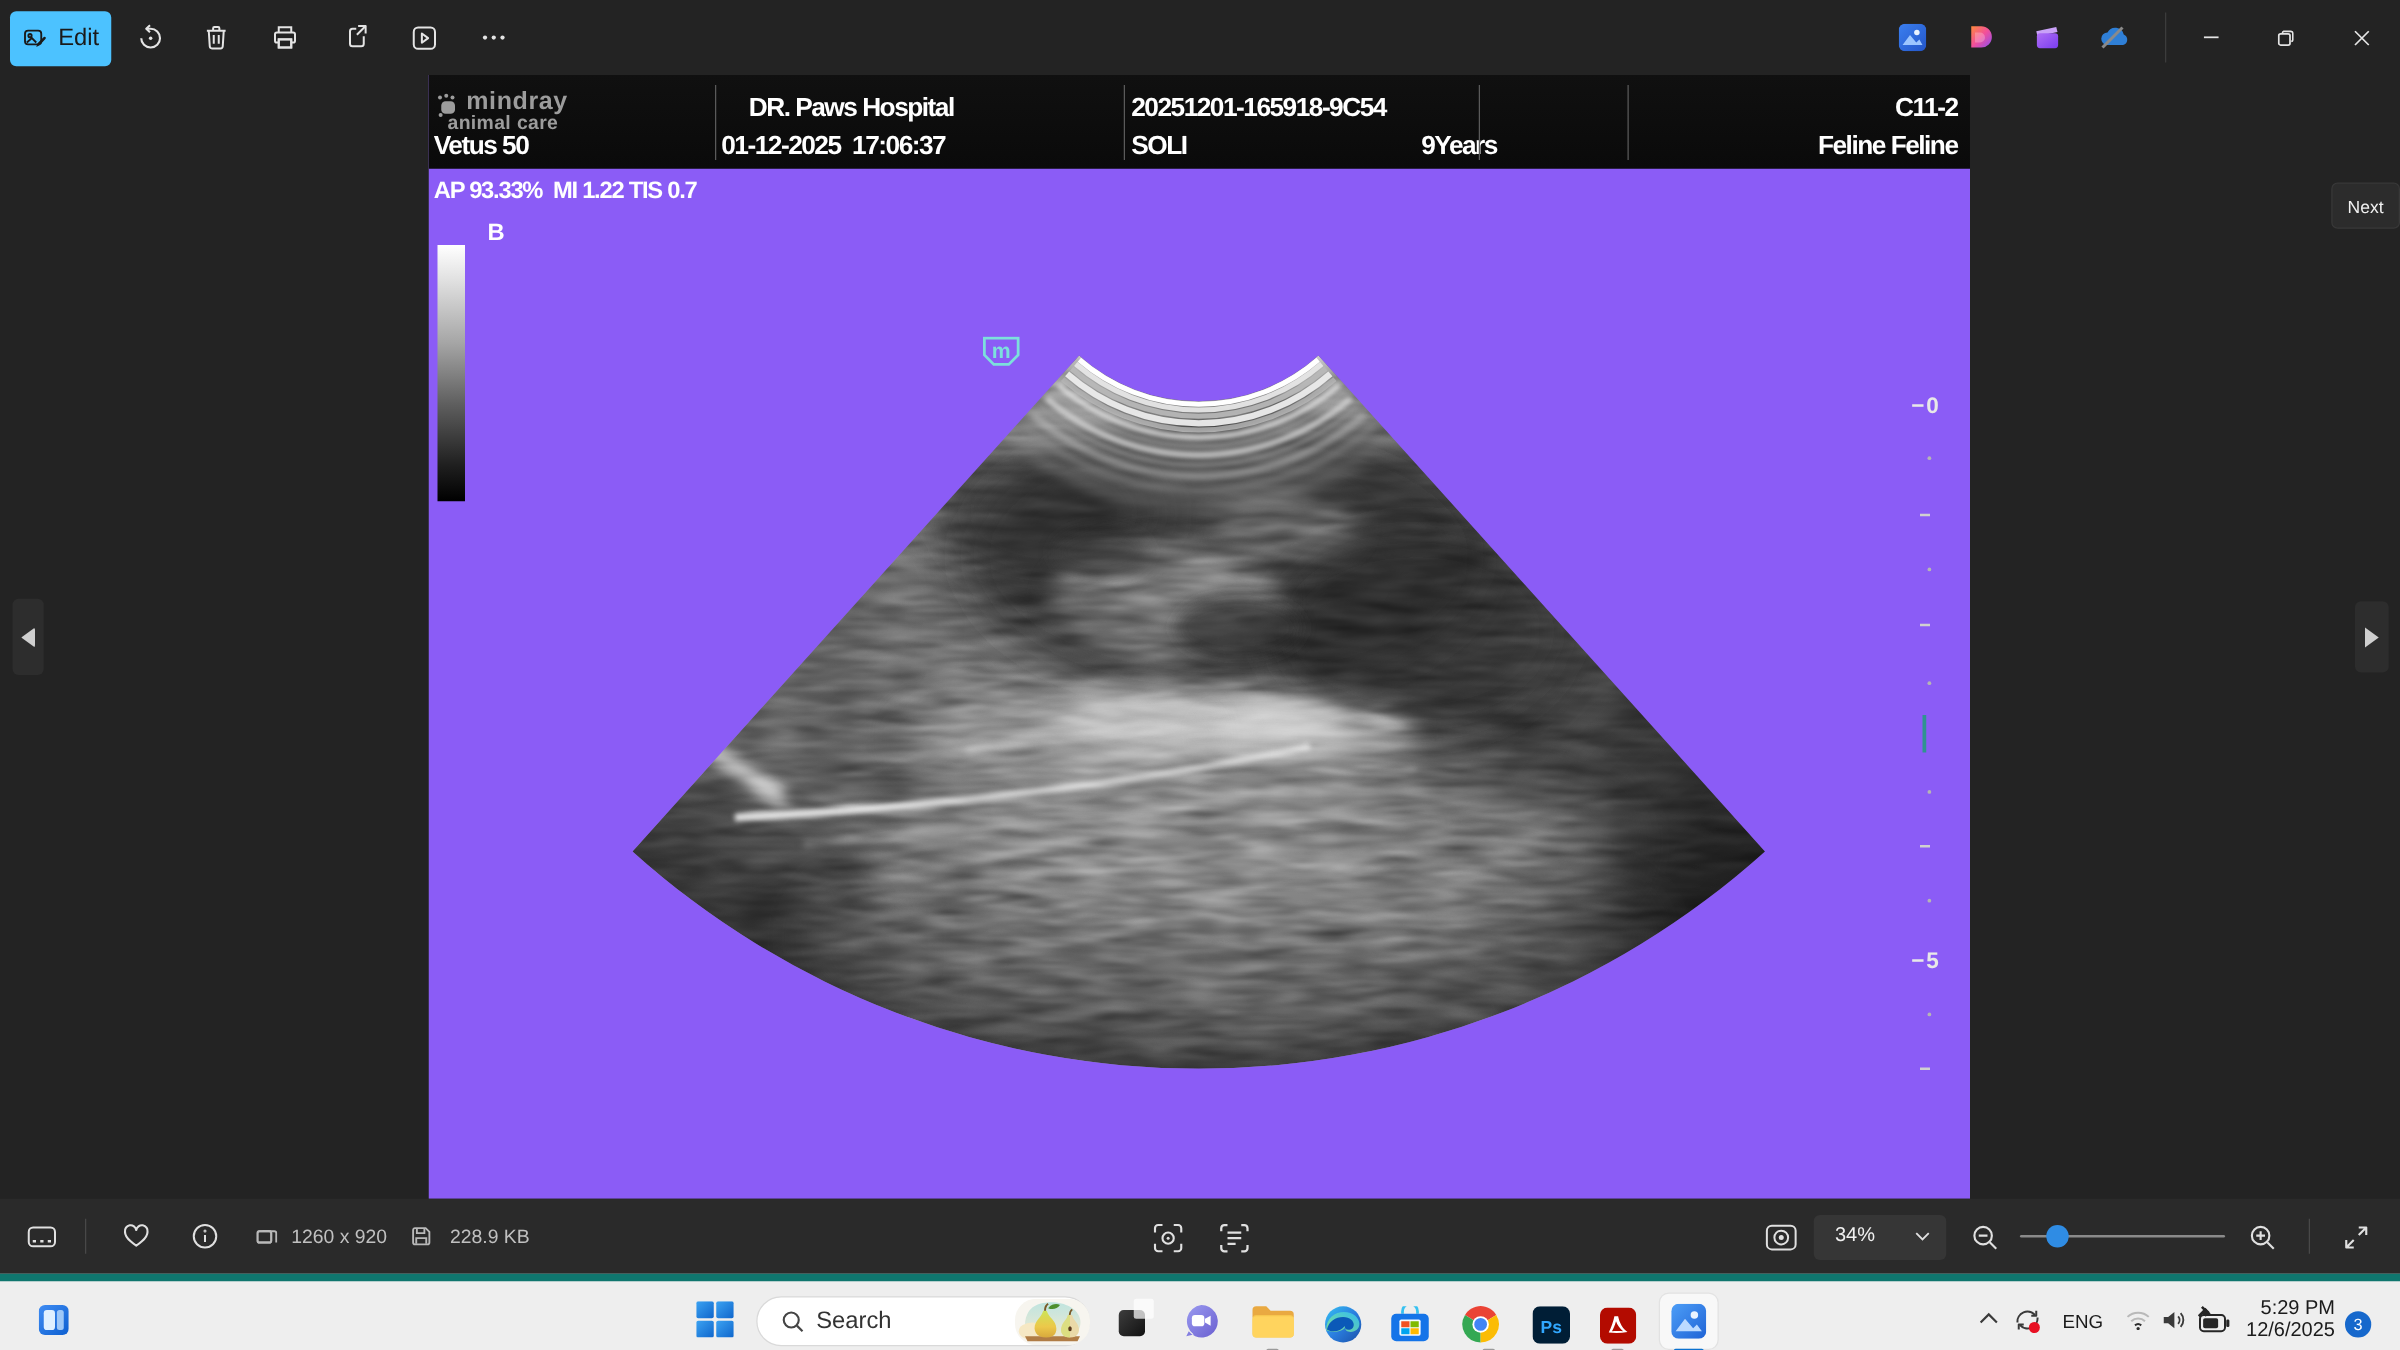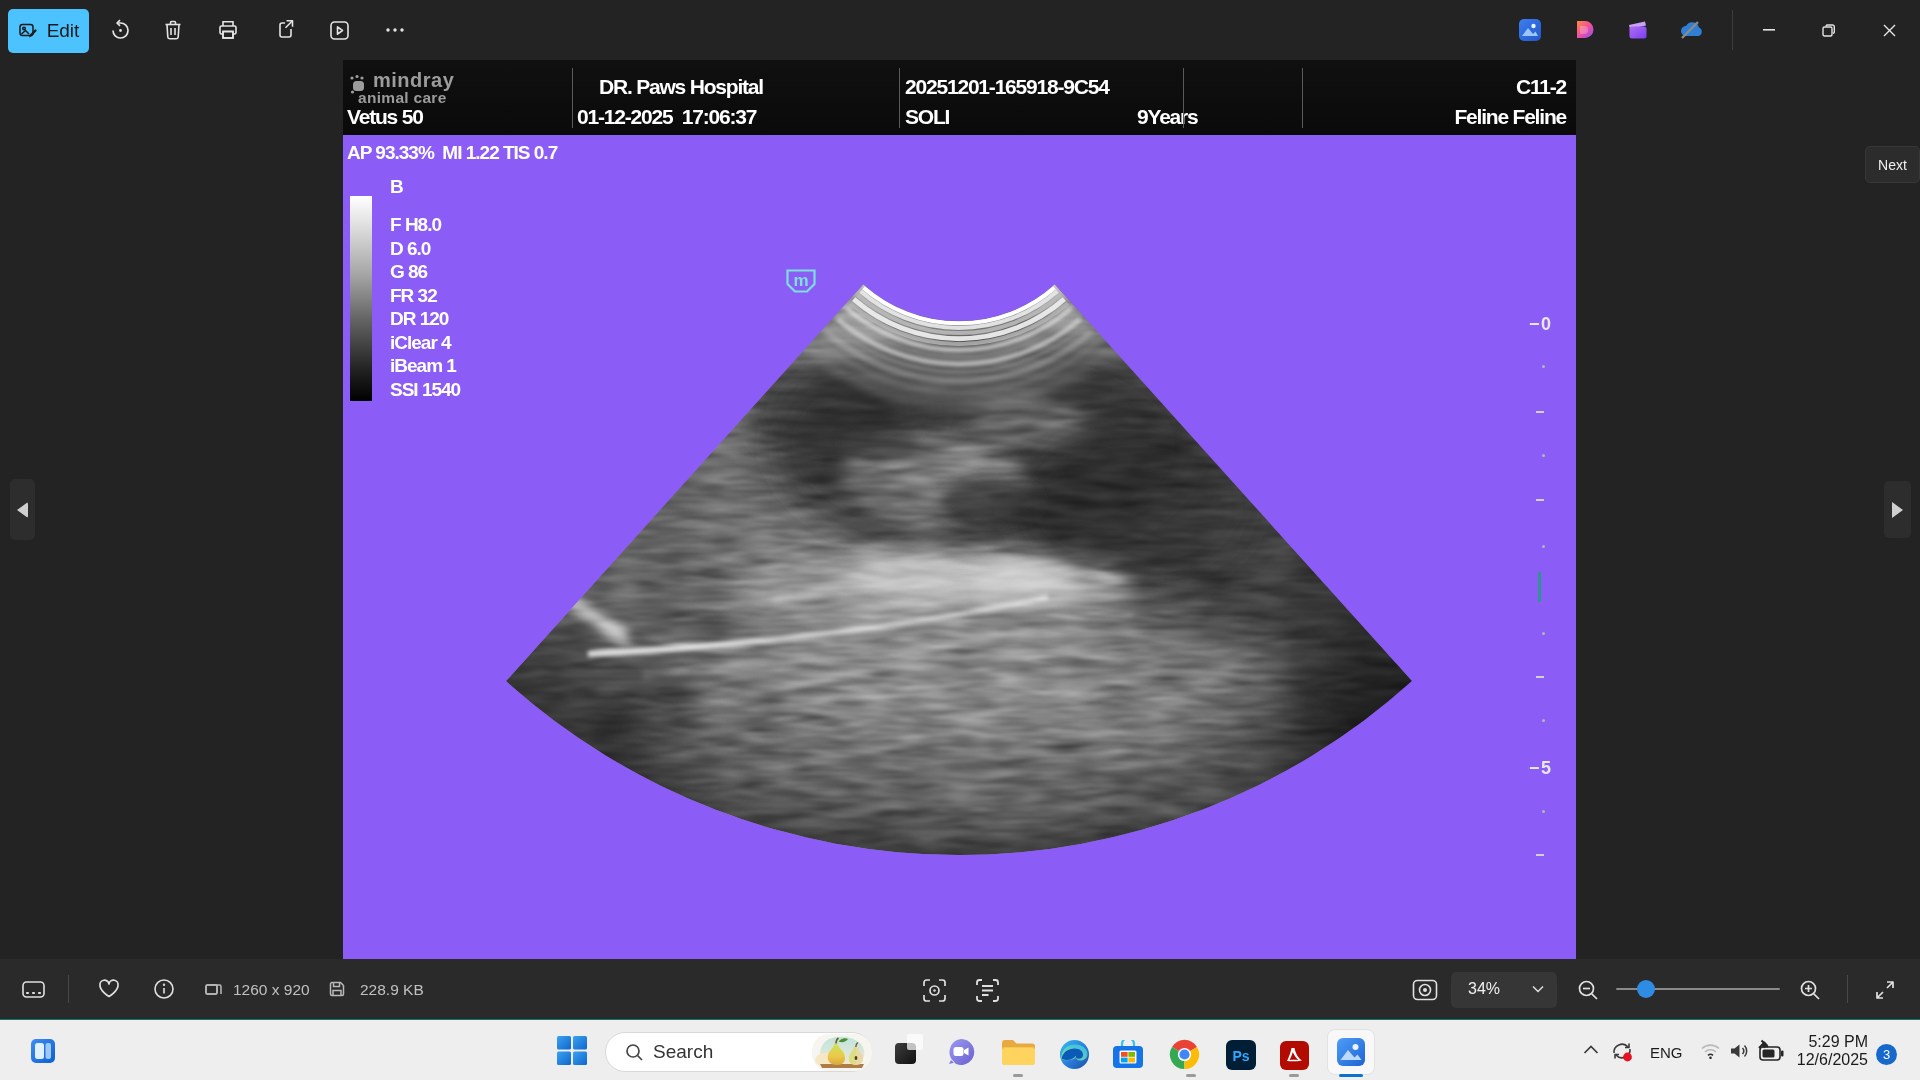--- a/index.html
+++ b/index.html
@@ -15,21 +15,21 @@
   .vdiv{position:absolute;width:1px;background:#5a5a5a;top:8px;height:60px;}
   #graybar{position:absolute;left:7px;top:136px;width:22px;height:205px;background:linear-gradient(#ffffff,#e0e0e0 14%,#a6a6a6 38%,#5f5f5f 62%,#1f1f1f 86%,#000);}
   #params{position:absolute;left:47px;top:153px;color:#fff;font-weight:bold;font-size:19px;letter-spacing:-1px;line-height:23.5px;white-space:pre;}
   .tick{position:absolute;width:8px;height:2px;background:#d0d0d0;}
   .dot{position:absolute;width:3px;height:3px;background:#b5b5b5;border-radius:50%;}
   .slbl{position:absolute;color:#e8e8e8;font-weight:bold;font-size:18px;line-height:18px;letter-spacing:1.5px;}
   #photosbar{position:absolute;left:0;top:959px;width:1920px;height:60px;background:#2a2a2a;}
   .pbico{position:absolute;display:flex;align-items:center;justify-content:center;}
   .pbtext{position:absolute;color:#c0c0c0;font-size:15.5px;white-space:nowrap;}
   #zoombox{position:absolute;left:1451px;top:13px;width:106px;height:36px;background:#363636;border-radius:5px;color:#f0f0f0;font-size:16px;}
-  #taskbar{position:absolute;left:0;top:1019px;width:1920px;height:61px;background:#eeeeee;border-top:1px solid #0f766e;box-sizing:border-box;}
+  #taskbar{position:absolute;left:0;top:1019px;width:1920px;height:61px;background:#eeeeee;border-top:6px solid #0f766e;box-sizing:border-box;}
   #search{position:absolute;left:605px;top:12px;width:267px;height:40px;background:#ffffff;border:1px solid #d9d9d9;border-radius:21px;box-sizing:border-box;}
   .tray{position:absolute;color:#1b1b1b;font-size:14px;}
   .navbtn{position:absolute;background:#2d2d2d;border-radius:5px;display:flex;align-items:center;justify-content:center;}
   #nexttip{position:absolute;left:1865px;top:146px;width:55px;height:37px;background:#2c2c2c;border:1px solid #383838;border-radius:5px;color:#f0f0f0;font-size:14px;display:flex;align-items:center;justify-content:center;box-sizing:border-box;}
   .runin{position:absolute;top:54px;width:10px;height:3px;border-radius:2px;background:#9a9a9a;}
 </style>
 </head>
 <body>
 <div id="photo">
   <svg id="fansvg" width="1233" height="899" viewBox="0 0 1233 899" style="position:absolute;left:0;top:0">
@@ -141,28 +141,20 @@
     <div class="wt" style="right:10px;top:16px;">C11-2</div>
     <div class="wt" style="right:10px;top:46px;">Feline Feline</div>
     <div class="vdiv" style="left:229px;"></div>
     <div class="vdiv" style="left:556px;"></div>
     <div class="vdiv" style="left:840px;"></div>
     <div class="vdiv" style="left:959px;"></div>
   </div>
   <div class="wt2" style="left:4px;top:83px;">AP 93.33%&nbsp; MI 1.22 TIS 0.7</div>
   <div class="wt" style="left:47px;top:116px;font-size:19px;letter-spacing:0;">B</div>
   <div id="graybar"></div>
-  <div id="params">F H8.0
-D 6.0
-G 86
-FR 32
-DR 120
-iClear 4
-iBeam 1
-SSI 1540</div>
 
   <svg style="position:absolute;left:443px;top:209px" width="30" height="24" viewBox="0 0 30 24">
     <path d="M 1.5 1.5 L 28.5 1.5 L 28.5 15 L 21 22.5 L 9 22.5 L 1.5 15 Z" fill="none" stroke="#7ce0dc" stroke-width="2.2"></path>
     <text x="15" y="17" text-anchor="middle" font-family="Liberation Sans,sans-serif" font-size="17" font-weight="bold" fill="#7ce0dc">m</text>
   </svg>
 
   <div class="slbl" style="left:1186px;top:255px;">−0</div>
   <div class="slbl" style="left:1186px;top:699px;">−5</div>
   <div class="tick" style="left:1193px;top:351px;"></div>
   <div class="tick" style="left:1193px;top:439px;"></div>

